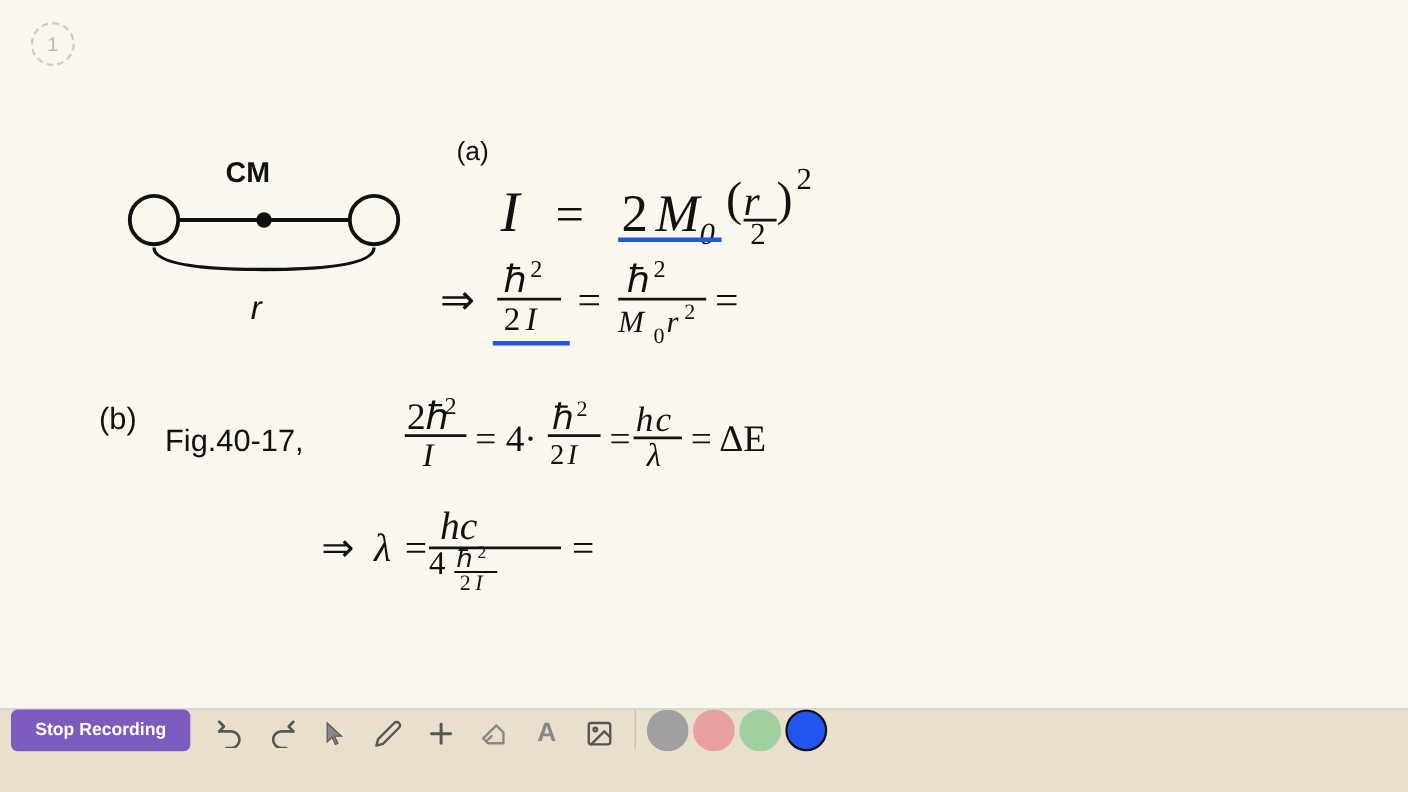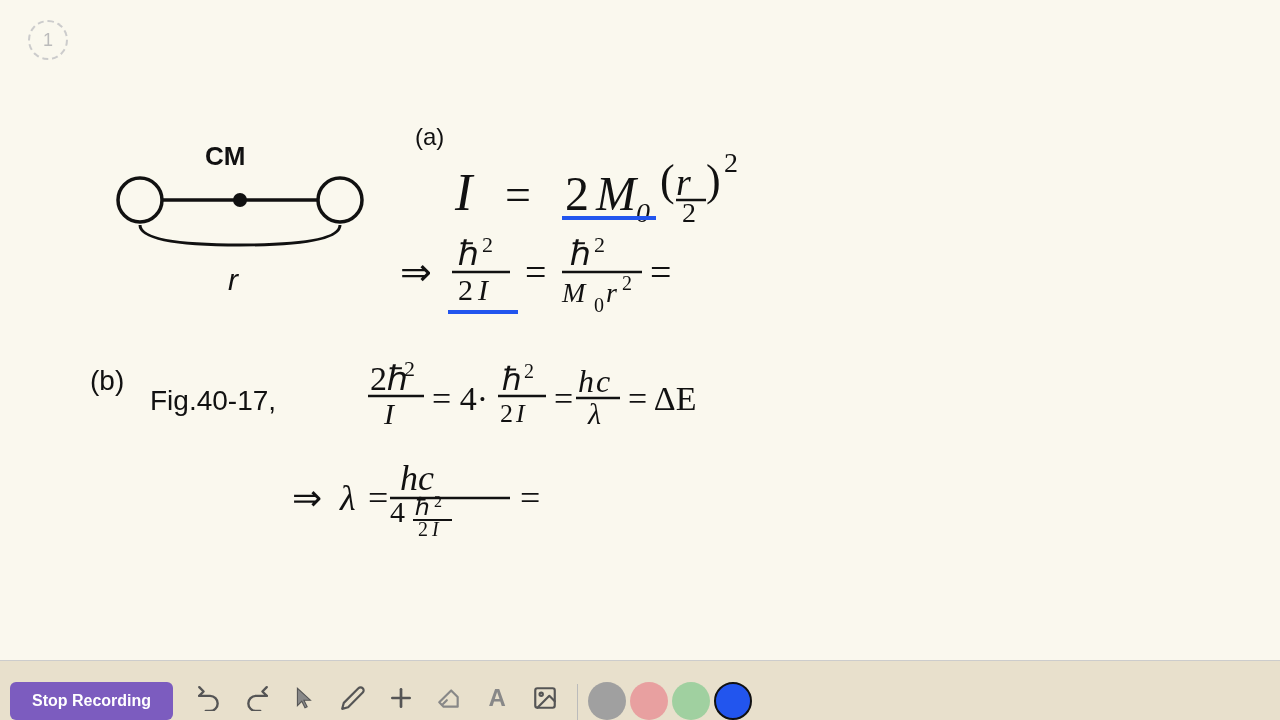--- a/index.html
+++ b/index.html
@@ -34,25 +34,25 @@
       display: flex;
       align-items: center;
       justify-content: center;
       font-size: 18px;
       color: #bbb;
     }
 
     
     .toolbar {
       width: 1280px;
-      height: 60px;
+      height: 76px;
       background: #e8e0cc;
       border-top: 1px solid #ccc;
       display: flex;
-      align-items: flex-end;
+      align-items: flex-start;
       padding: 0 10px;
       gap: 4px;
       position: absolute;
       bottom: 0;
       left: 0;
     }
 
     .stop-recording-btn {
       background: #7c5cbf;
       color: white;

